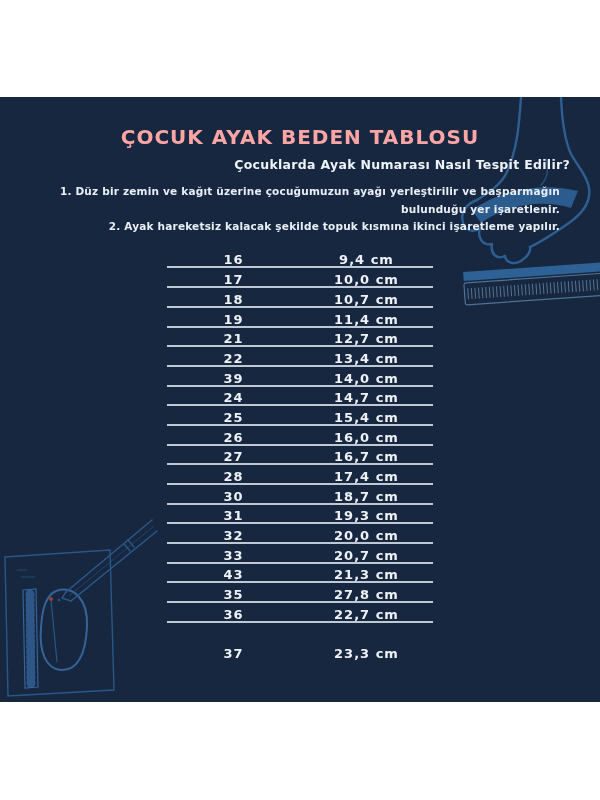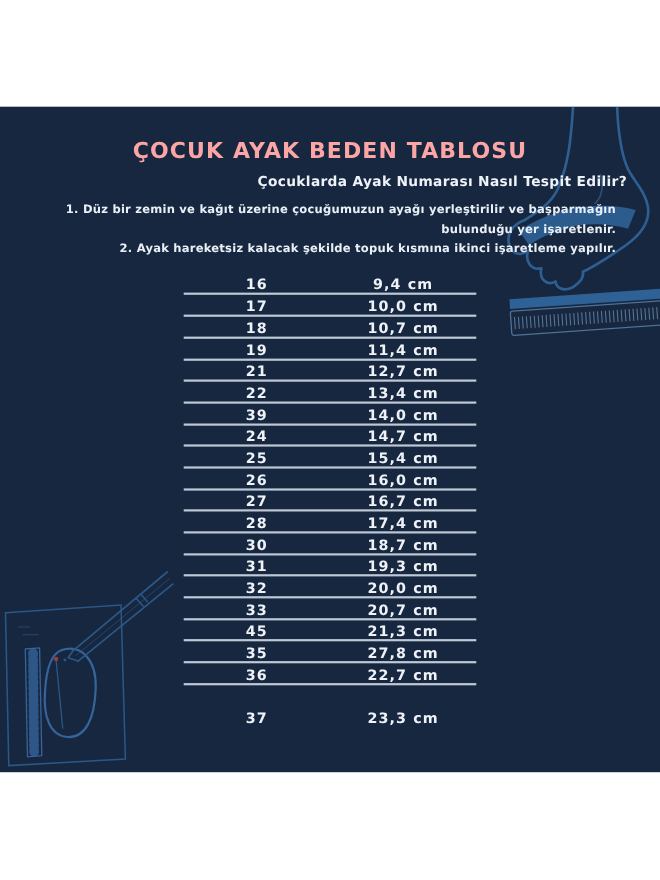--- a/index.html
+++ b/index.html
@@ -152,21 +152,21 @@
         </div>
         <div class="row">
           <div class="cell">32</div>
           <div class="cell">20,0 cm</div>
         </div>
         <div class="row">
           <div class="cell">33</div>
           <div class="cell">20,7 cm</div>
         </div>
         <div class="row">
-          <div class="cell">45</div>
+          <div class="cell">43</div>
           <div class="cell">21,3 cm</div>
         </div>
         <div class="row">
           <div class="cell">35</div>
           <div class="cell">27,8 cm</div>
         </div>
         <div class="row">
           <div class="cell">36</div>
           <div class="cell">22,7 cm</div>
         </div>

